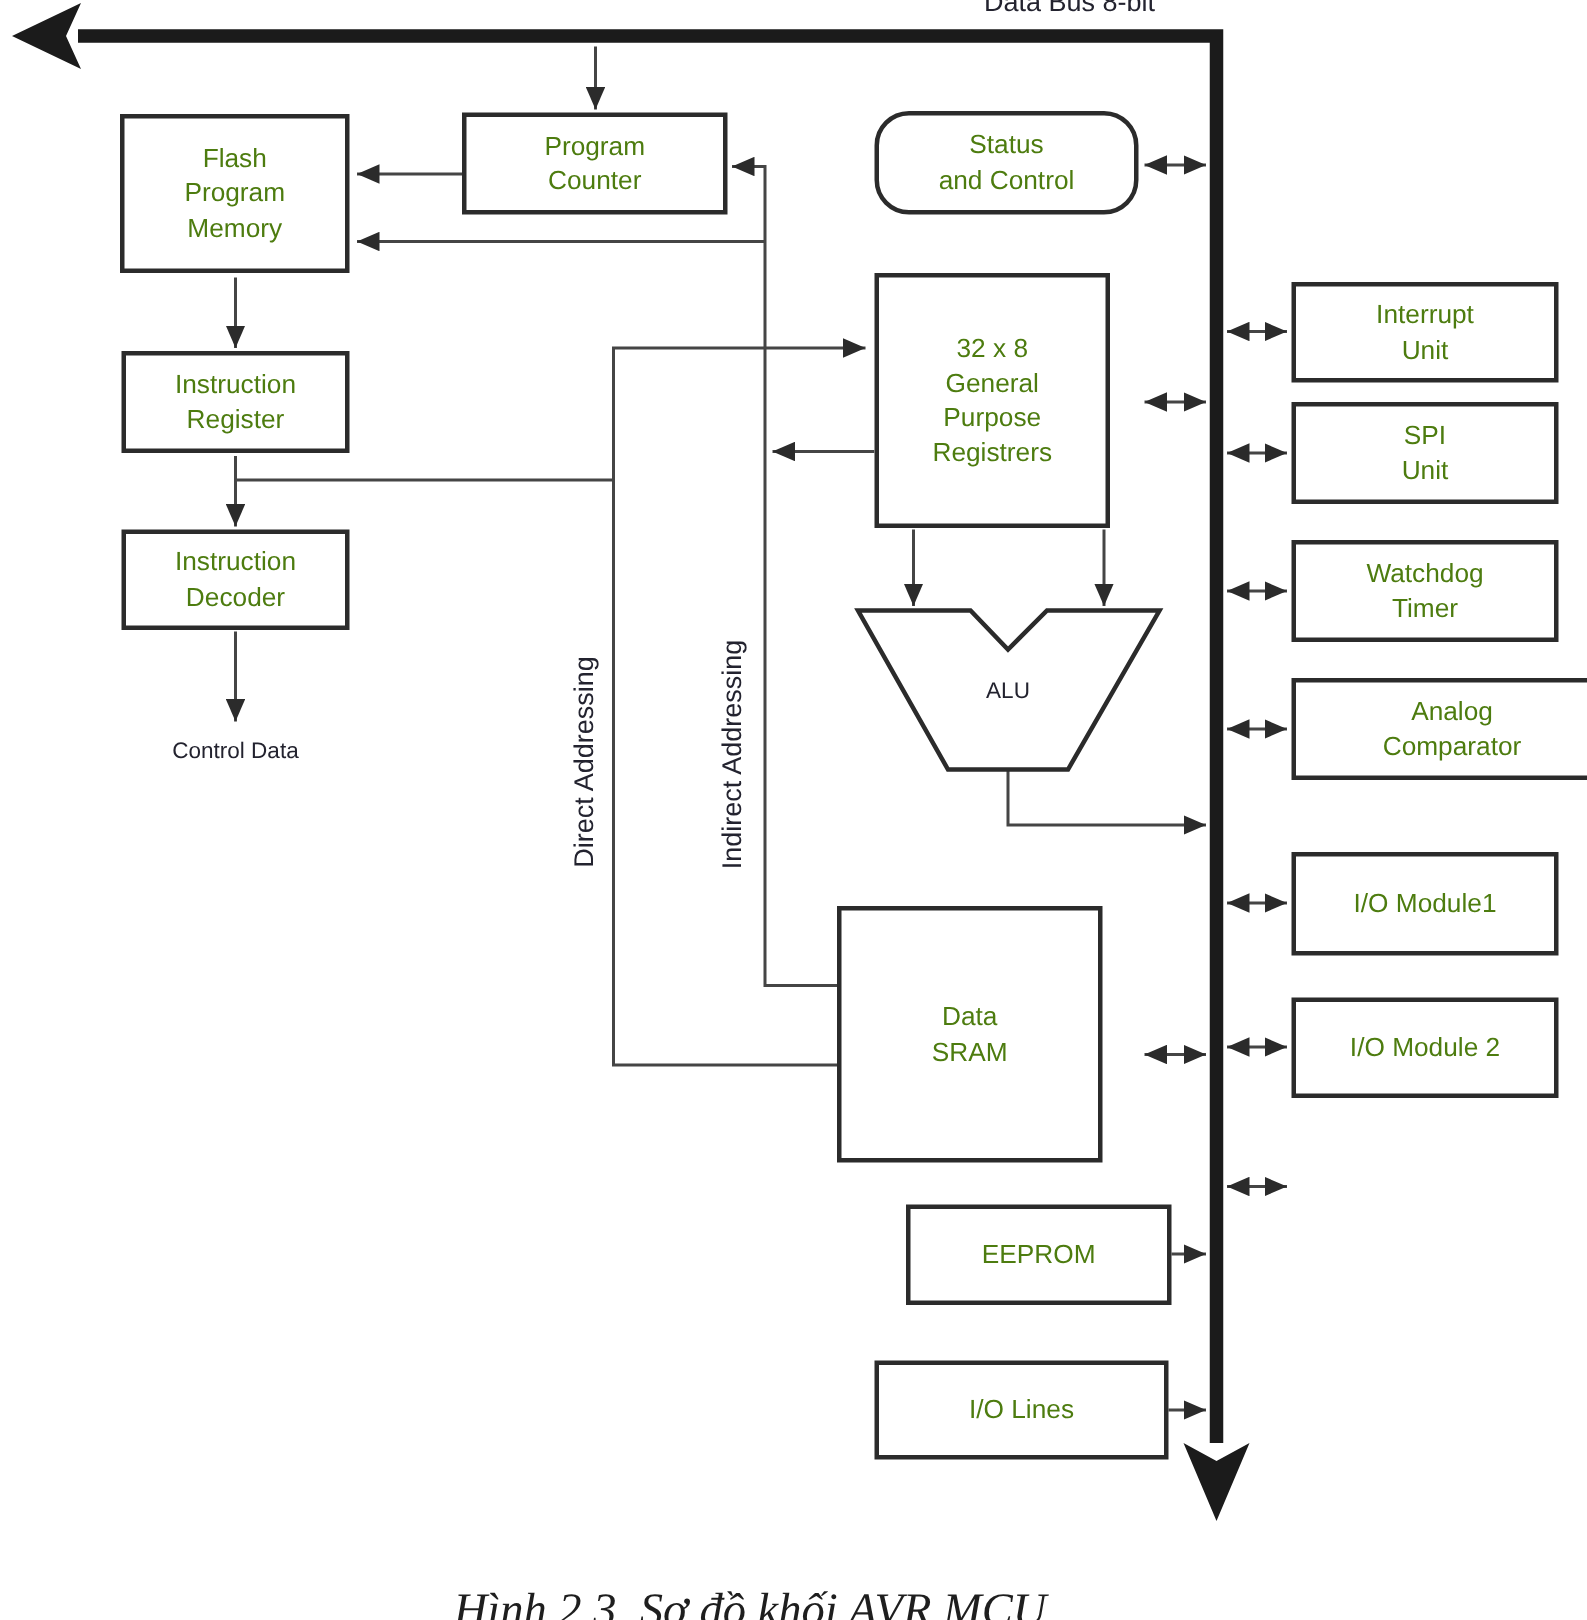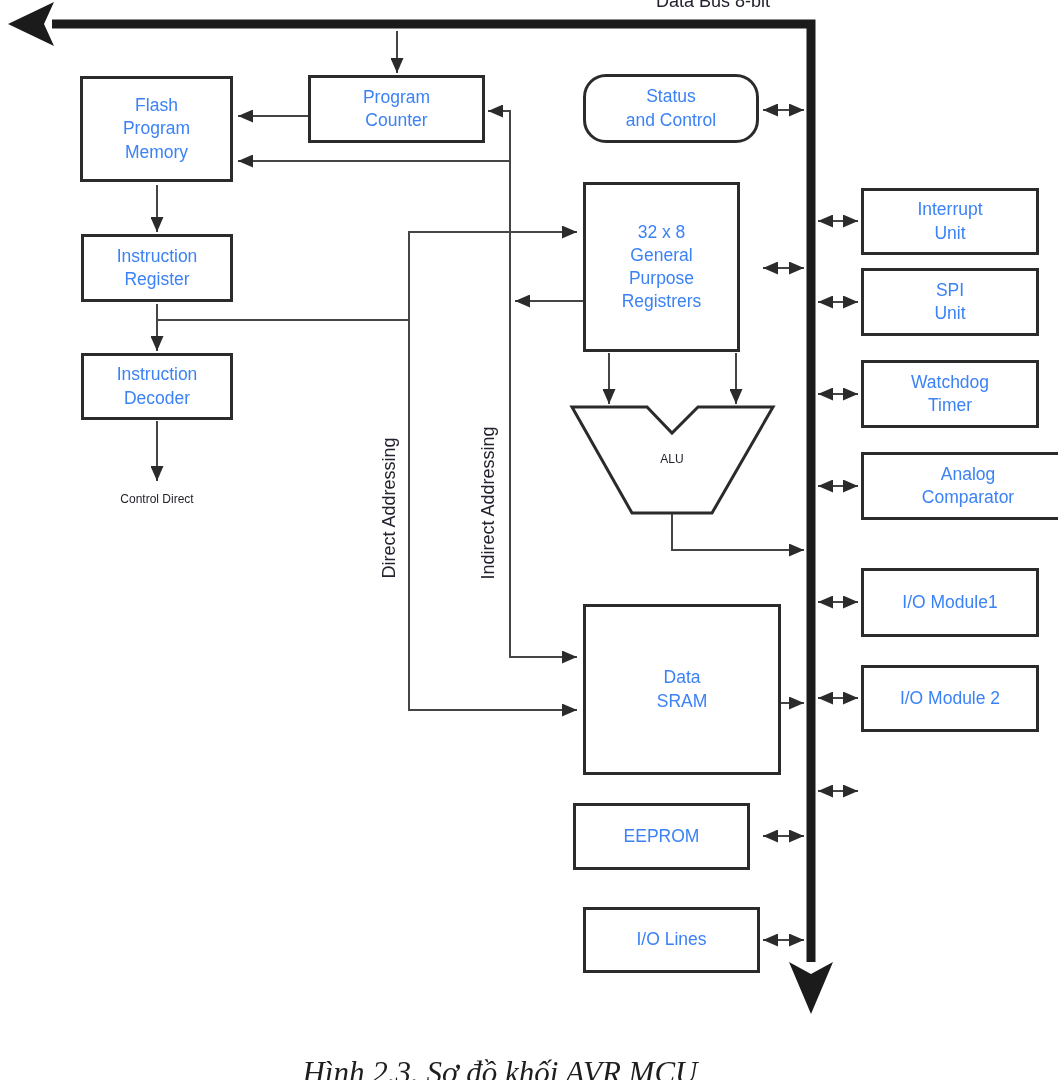--- a/index.html
+++ b/index.html
@@ -9,24 +9,24 @@
   }
   svg{position:absolute;left:0;top:0;}
   .thin{stroke:#454545;stroke-width:2;fill:none;}
   .bus{stroke:#1b1b1b;stroke-width:9;fill:none;}
   .ahead{fill:#2b2b2b;}
   .busfill{fill:#1b1b1b;}
   .alu-shape{fill:#ffffff;stroke:#2b2b2b;stroke-width:3;}
   .box{
     position:absolute;box-sizing:border-box;border:3px solid #2b2b2b;background:#ffffff;
     display:flex;align-items:center;justify-content:center;text-align:center;
-    font-size:17.5px;line-height:1.32;color:#3b82f6;white-space:pre-line;
+    font-size:17.5px;line-height:1.32;color:#4d7c0f;white-space:pre-line;
   }
   .freelabel{
-    position:absolute;text-align:center;color:#23232f;font-size:12px;white-space:pre-line;
+    position:absolute;text-align:center;color:#23232f;font-size:15px;white-space:pre-line;
   }
   .vlabel{
     position:absolute;text-align:center;color:#23232f;font-size:18px;
     transform:rotate(-90deg);white-space:nowrap;
   }
   .caption{
     position:absolute;left:160px;top:1055px;width:680px;text-align:center;
     font-family:"Liberation Serif","DejaVu Serif",serif;font-style:italic;
     font-size:31px;color:#1e1e1e;white-space:nowrap;
   }
@@ -89,35 +89,35 @@
   <div class="box" style="left:583px;top:74px;width:176px;height:69px;border-radius:23px;">Status
 and Control</div>
   <div class="box" style="left:81px;top:234px;width:152px;height:68px;">Instruction
 Register</div>
   <div class="box" style="left:81px;top:353px;width:152px;height:67px;">Instruction
 Decoder</div>
   <div class="box" style="left:583px;top:182px;width:157px;height:170px;">32 x 8
 General
 Purpose
 Registrers</div>
-  <div class="box" style="left:583px;top:604px;width:198px;height:171px;">Data
+  <div class="box" style="left:558px;top:604px;width:177px;height:171px;">Data
 SRAM</div>
-  <div class="box" style="left:573px;top:803px;width:177px;height:67px;">EEPROM</div>
-  <div class="box" style="left:583px;top:907px;width:177px;height:66px;">I/O Lines</div>
+  <div class="box" style="left:604px;top:803px;width:177px;height:67px;">EEPROM</div>
+  <div class="box" style="left:583px;top:907px;width:196px;height:66px;">I/O Lines</div>
   <div class="box" style="left:861px;top:188px;width:178px;height:67px;">Interrupt
 Unit</div>
   <div class="box" style="left:861px;top:268px;width:178px;height:68px;">SPI
 Unit</div>
   <div class="box" style="left:861px;top:360px;width:178px;height:68px;">Watchdog
 Timer</div>
   <div class="box" style="left:861px;top:452px;width:214px;height:68px;">Analog
 Comparator</div>
   <div class="box" style="left:861px;top:568px;width:178px;height:69px;text-align:right;">I/O Module1</div>
   <div class="box" style="left:861px;top:665px;width:178px;height:67px;">I/O Module 2</div>
 
   <div class="freelabel" style="left:622px;top:452px;width:100px;">ALU</div>
-  <div class="freelabel" style="left:81px;top:492px;width:152px;">Control Direct</div>
+  <div class="freelabel" style="left:81px;top:492px;width:152px;">Control Data</div>
   <div class="vlabel" style="left:281px;top:496px;width:220px;height:24px;">Direct Addressing</div>
   <div class="vlabel" style="left:380px;top:491px;width:220px;height:24px;">Indirect Addressing</div>
 
   <div class="caption">Hình 2.3. Sơ đồ khối AVR MCU</div>
 
 </div>
 
 </body></html>

